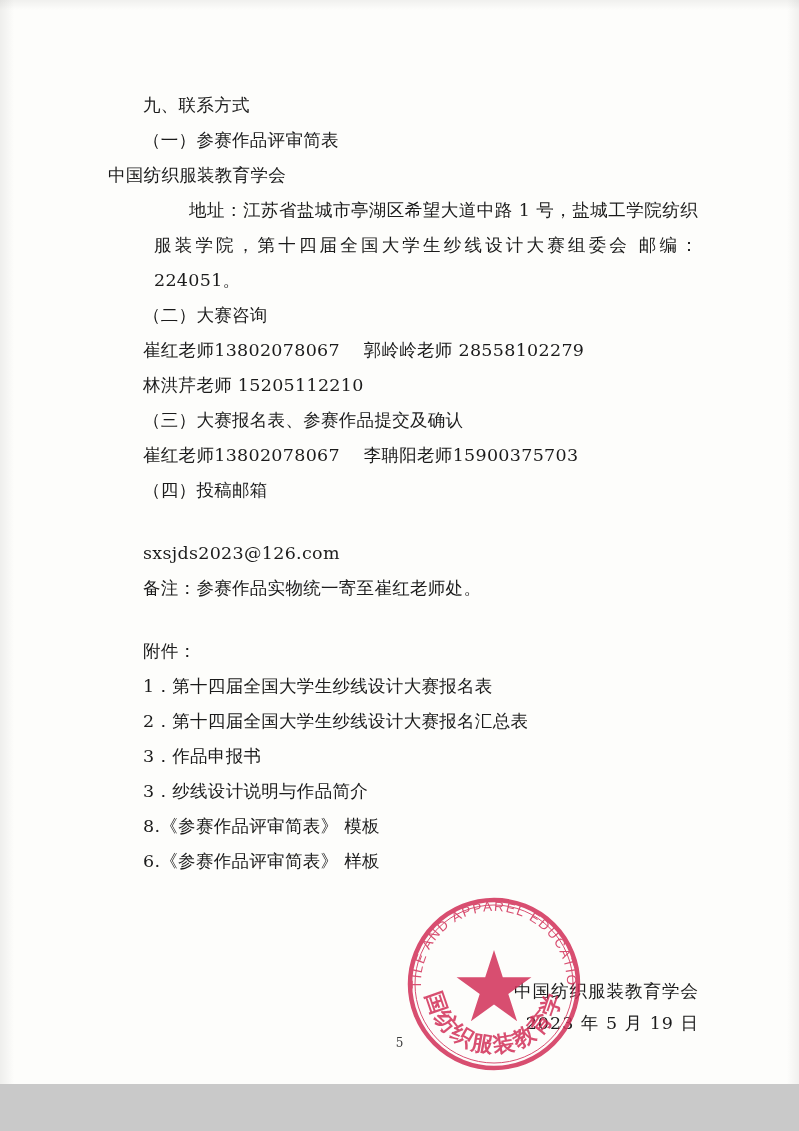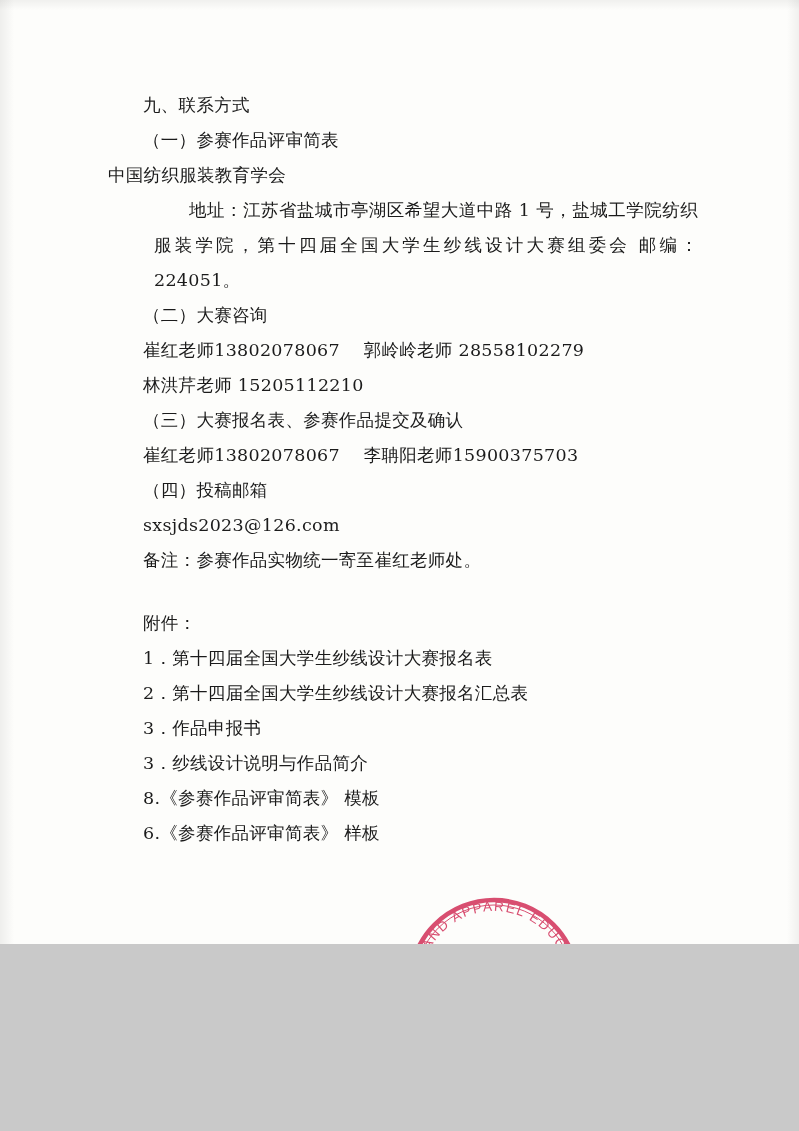--- a/index.html
+++ b/index.html
@@ -6,21 +6,21 @@
     margin: 0;
     padding: 0;
     background: #c9c9c9;
   }
   body {
     font-family: "Liberation Serif", serif;
   }
   .page {
     position: relative;
     width: 799px;
-    height: 944px;
+    height: 1084px;
     background: #fdfdfb;
     overflow: hidden;
     box-sizing: border-box;
   }
   .page-inner {
     position: absolute;
     left: 0; top: 0;
     width: 799px;
     height: 1131px;
   }
@@ -43,20 +43,21 @@
   }
   .just {
     text-align: justify;
     margin-left: 46px;
   }
   .gap-lg {
     height: 28px;
   }
   .mono-ish {
     font-family: "DejaVu Serif", "Liberation Serif", serif;
+    margin-top: 28px;
   }
   
   .sign-block {
     position: absolute;
     right: 100px;
     top: 975px;
     width: 260px;
     text-align: right;
   }
   .sign-line {

